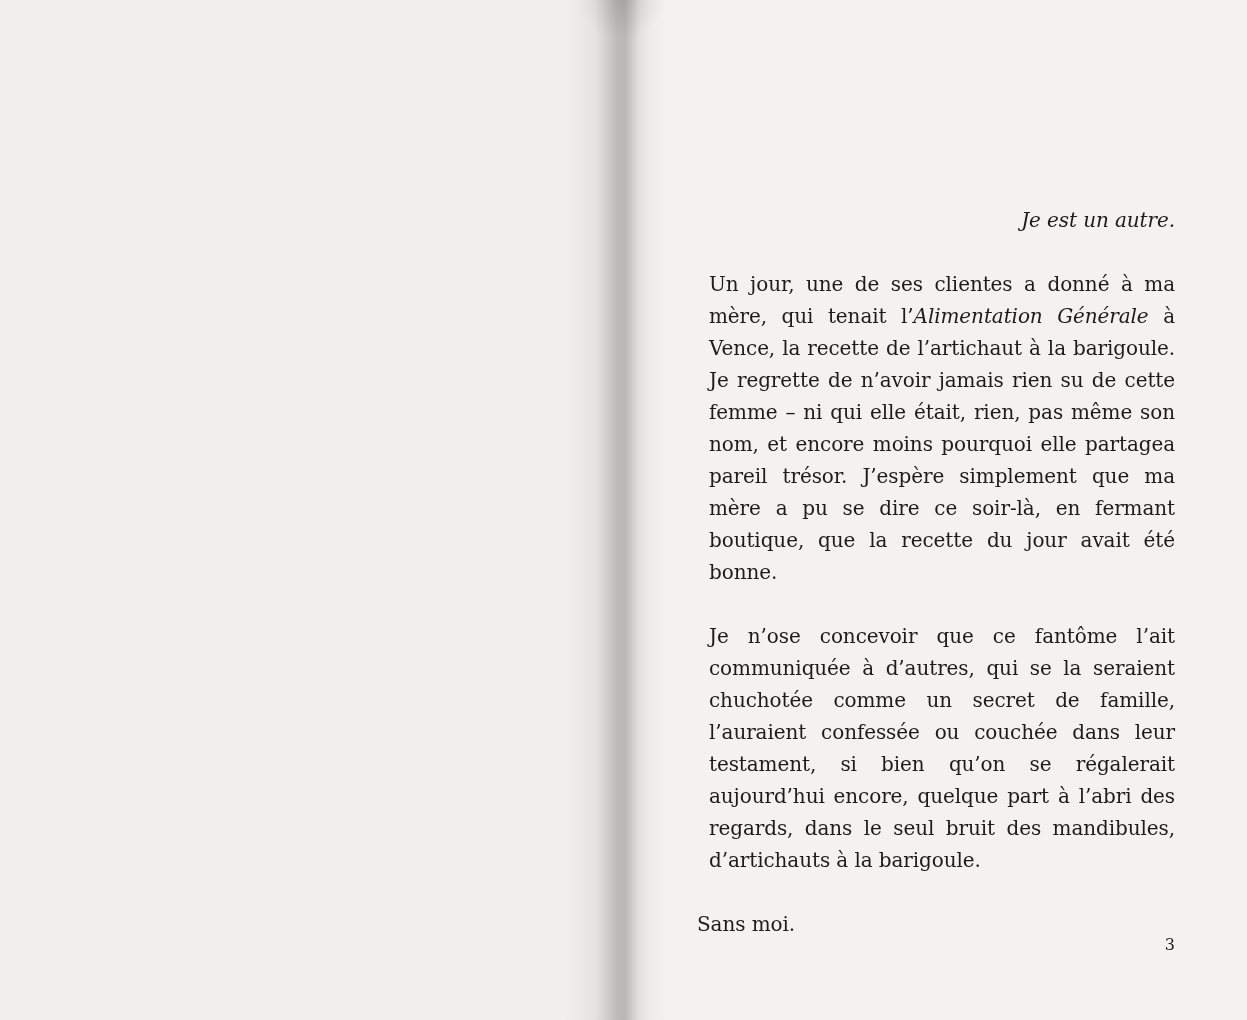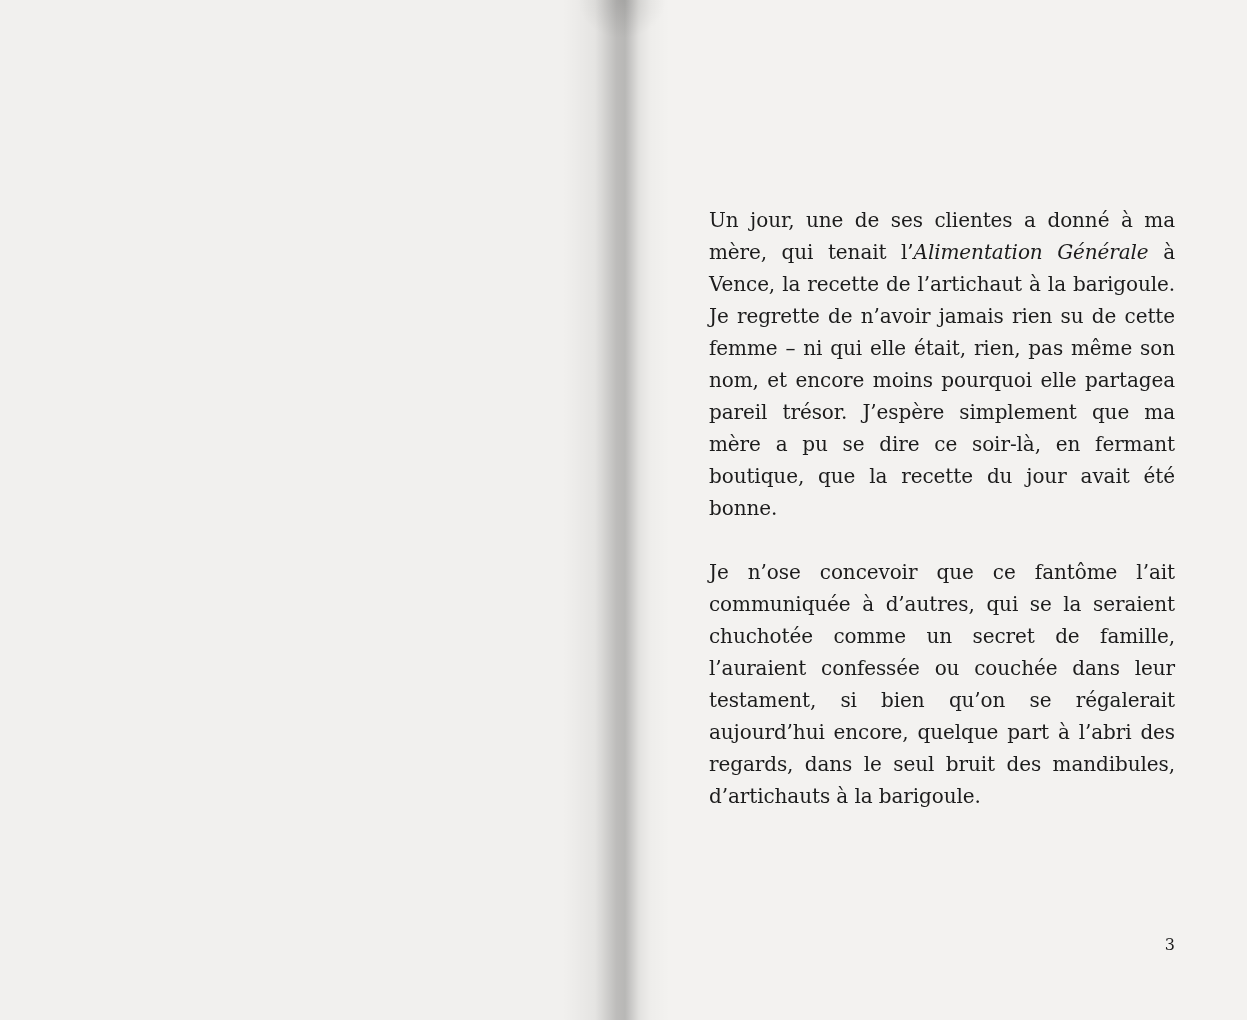--- a/index.html
+++ b/index.html
@@ -87,25 +87,27 @@
 <body>
 
 <div class="book-spread">
 
   <div class="page page-left"></div>
 
   <div class="page page-right">
 
     <div class="text-block">
 
+      <p class="epigraph">Je est un autre.</p>
 
       <p class="body-paragraph"><span>Un jour, une de ses clientes a donné à ma mère, qui tenait l’</span><span class="italic">Alimentation Générale</span><span> à Vence, la recette de l’artichaut à la barigoule. Je regrette de n’avoir jamais rien su de cette femme – ni qui elle était, rien, pas même son nom, et encore moins pourquoi elle partagea pareil trésor. J’espère simplement que ma mère a pu se dire ce soir-là, en fermant boutique, que la recette du jour avait été bonne.</span></p>
 
       <p class="body-paragraph">Je n’ose concevoir que ce fantôme l’ait communiquée à d’autres, qui se la seraient chuchotée comme un secret de famille, l’auraient confessée ou couchée dans leur testament, si bien qu’on se régalerait aujourd’hui encore, quelque part à l’abri des regards, dans le seul bruit des mandibules, d’artichauts à la barigoule.</p>
 
+      <p class="closing-line">Sans moi.</p>
 
     </div>
 
     <div class="page-number">3</div>
 
   </div>
 
   <div class="gutter-shadow"></div>
 
 </div>

